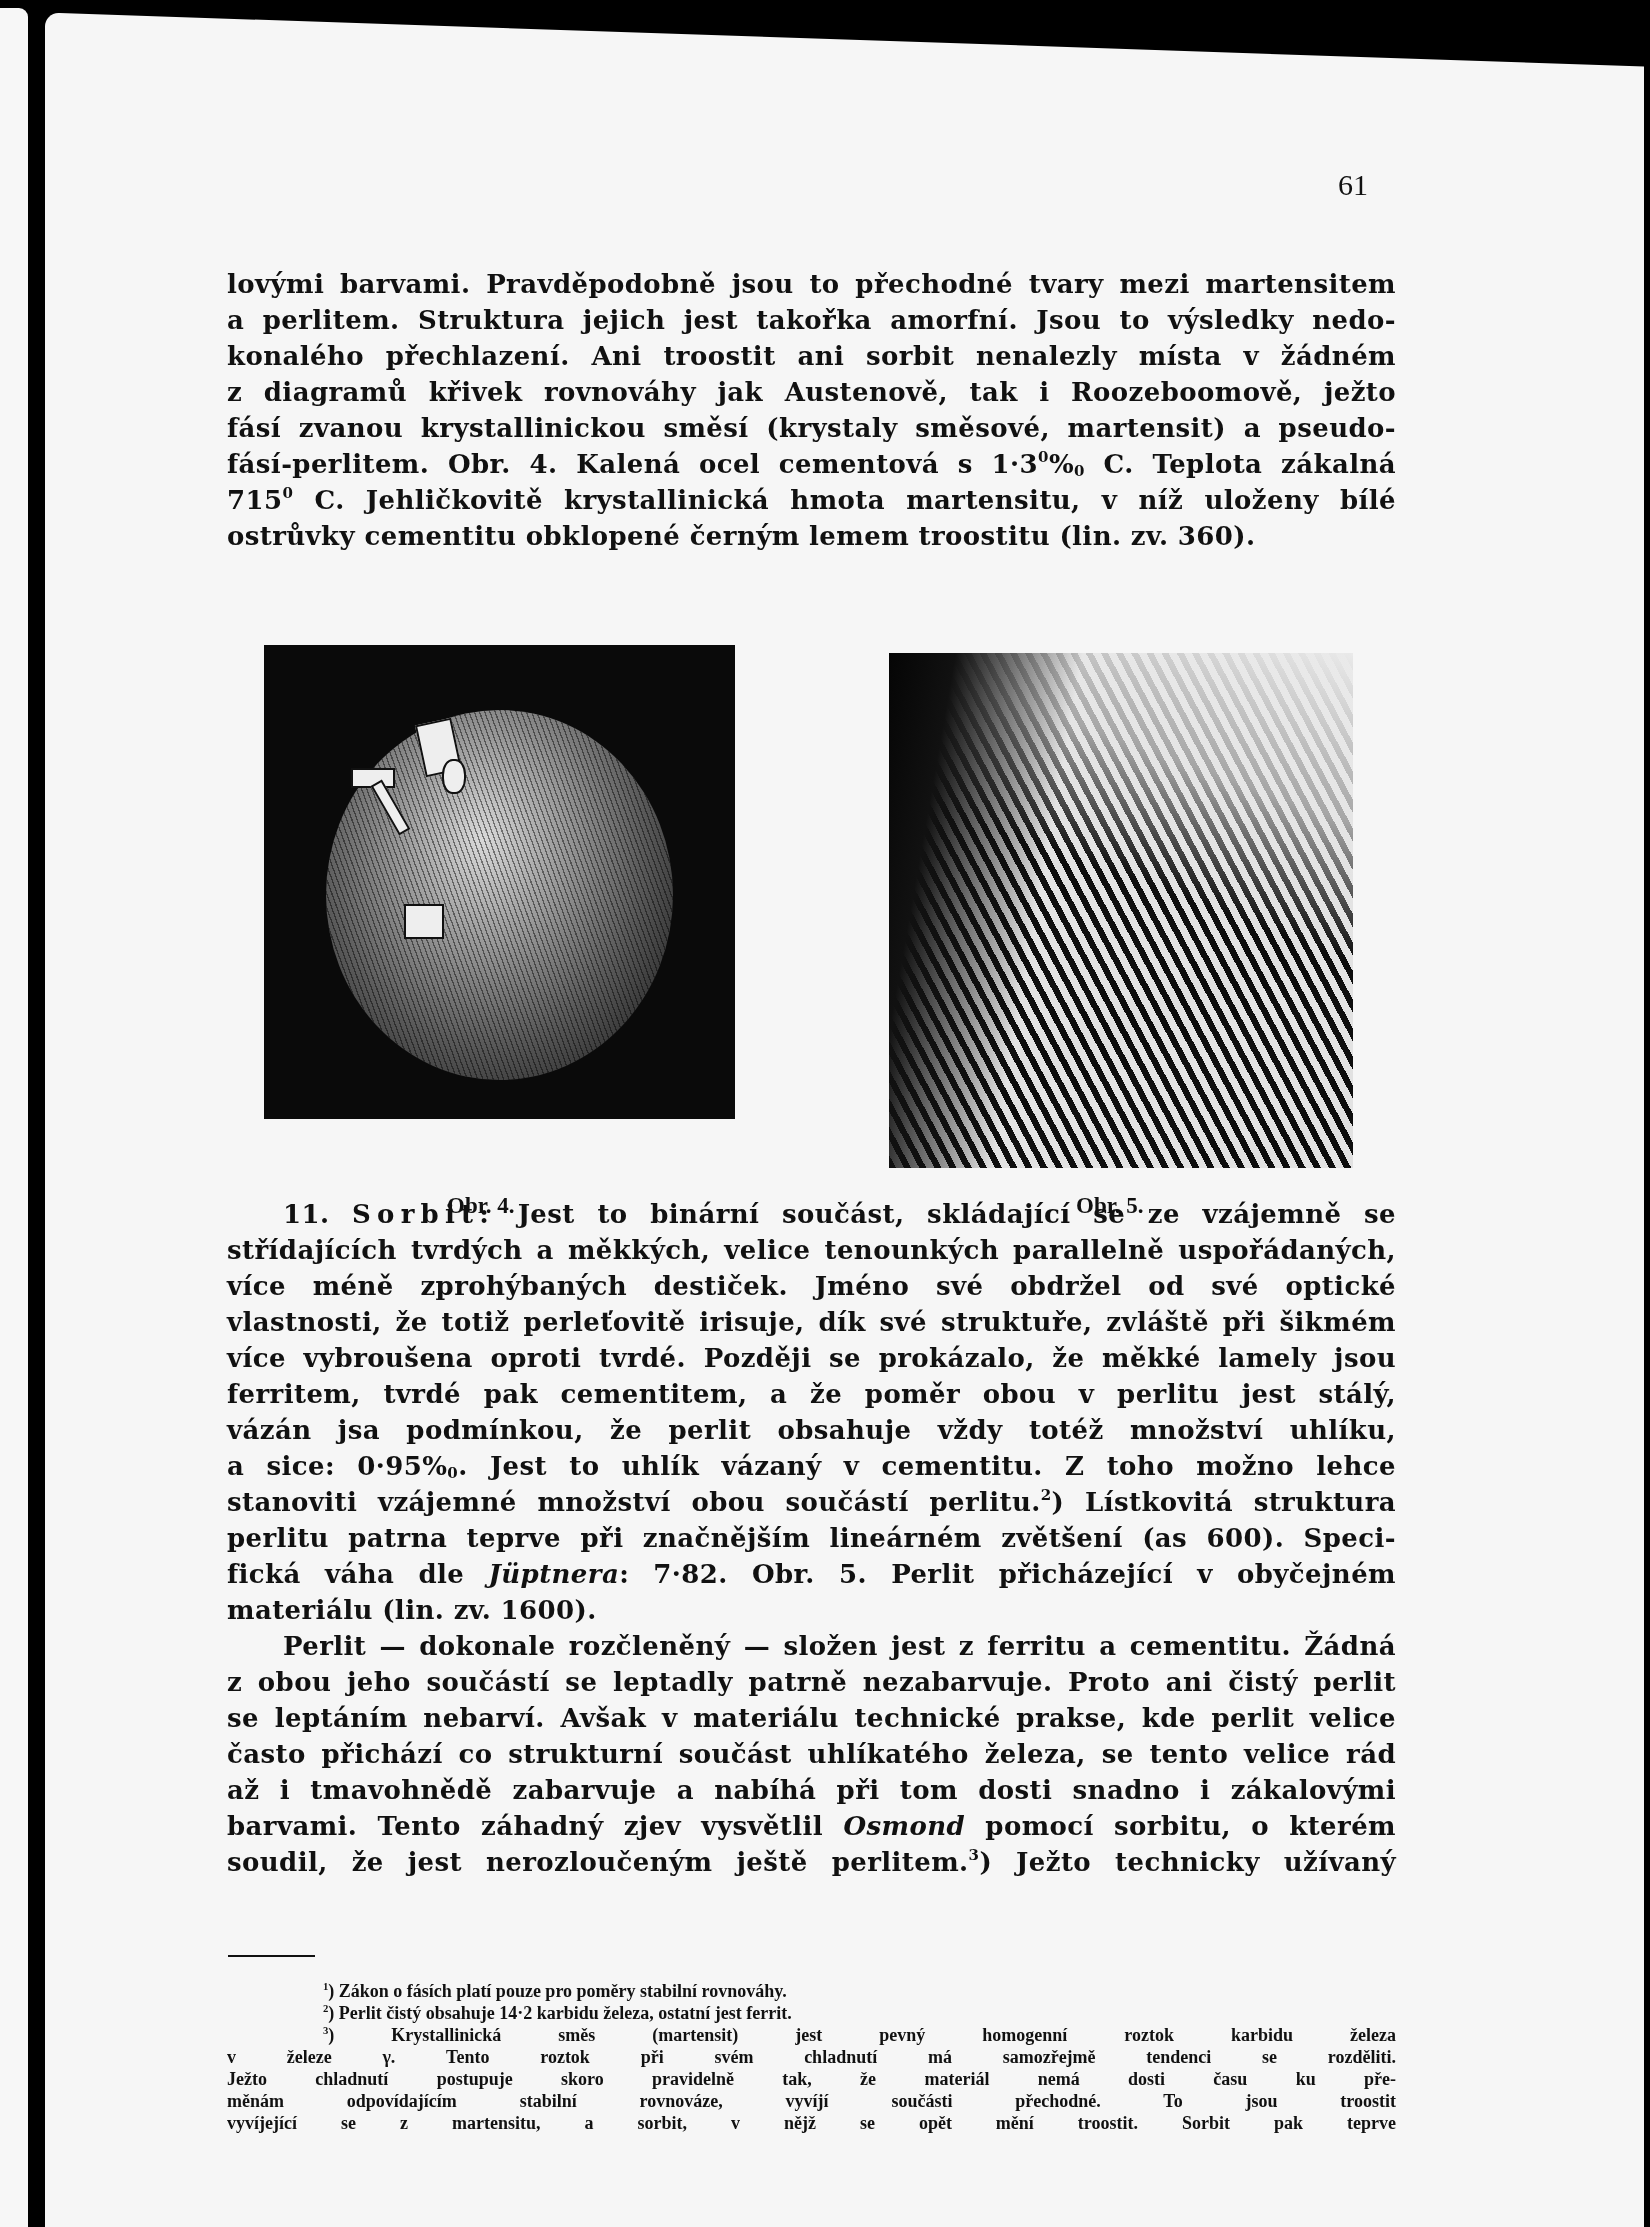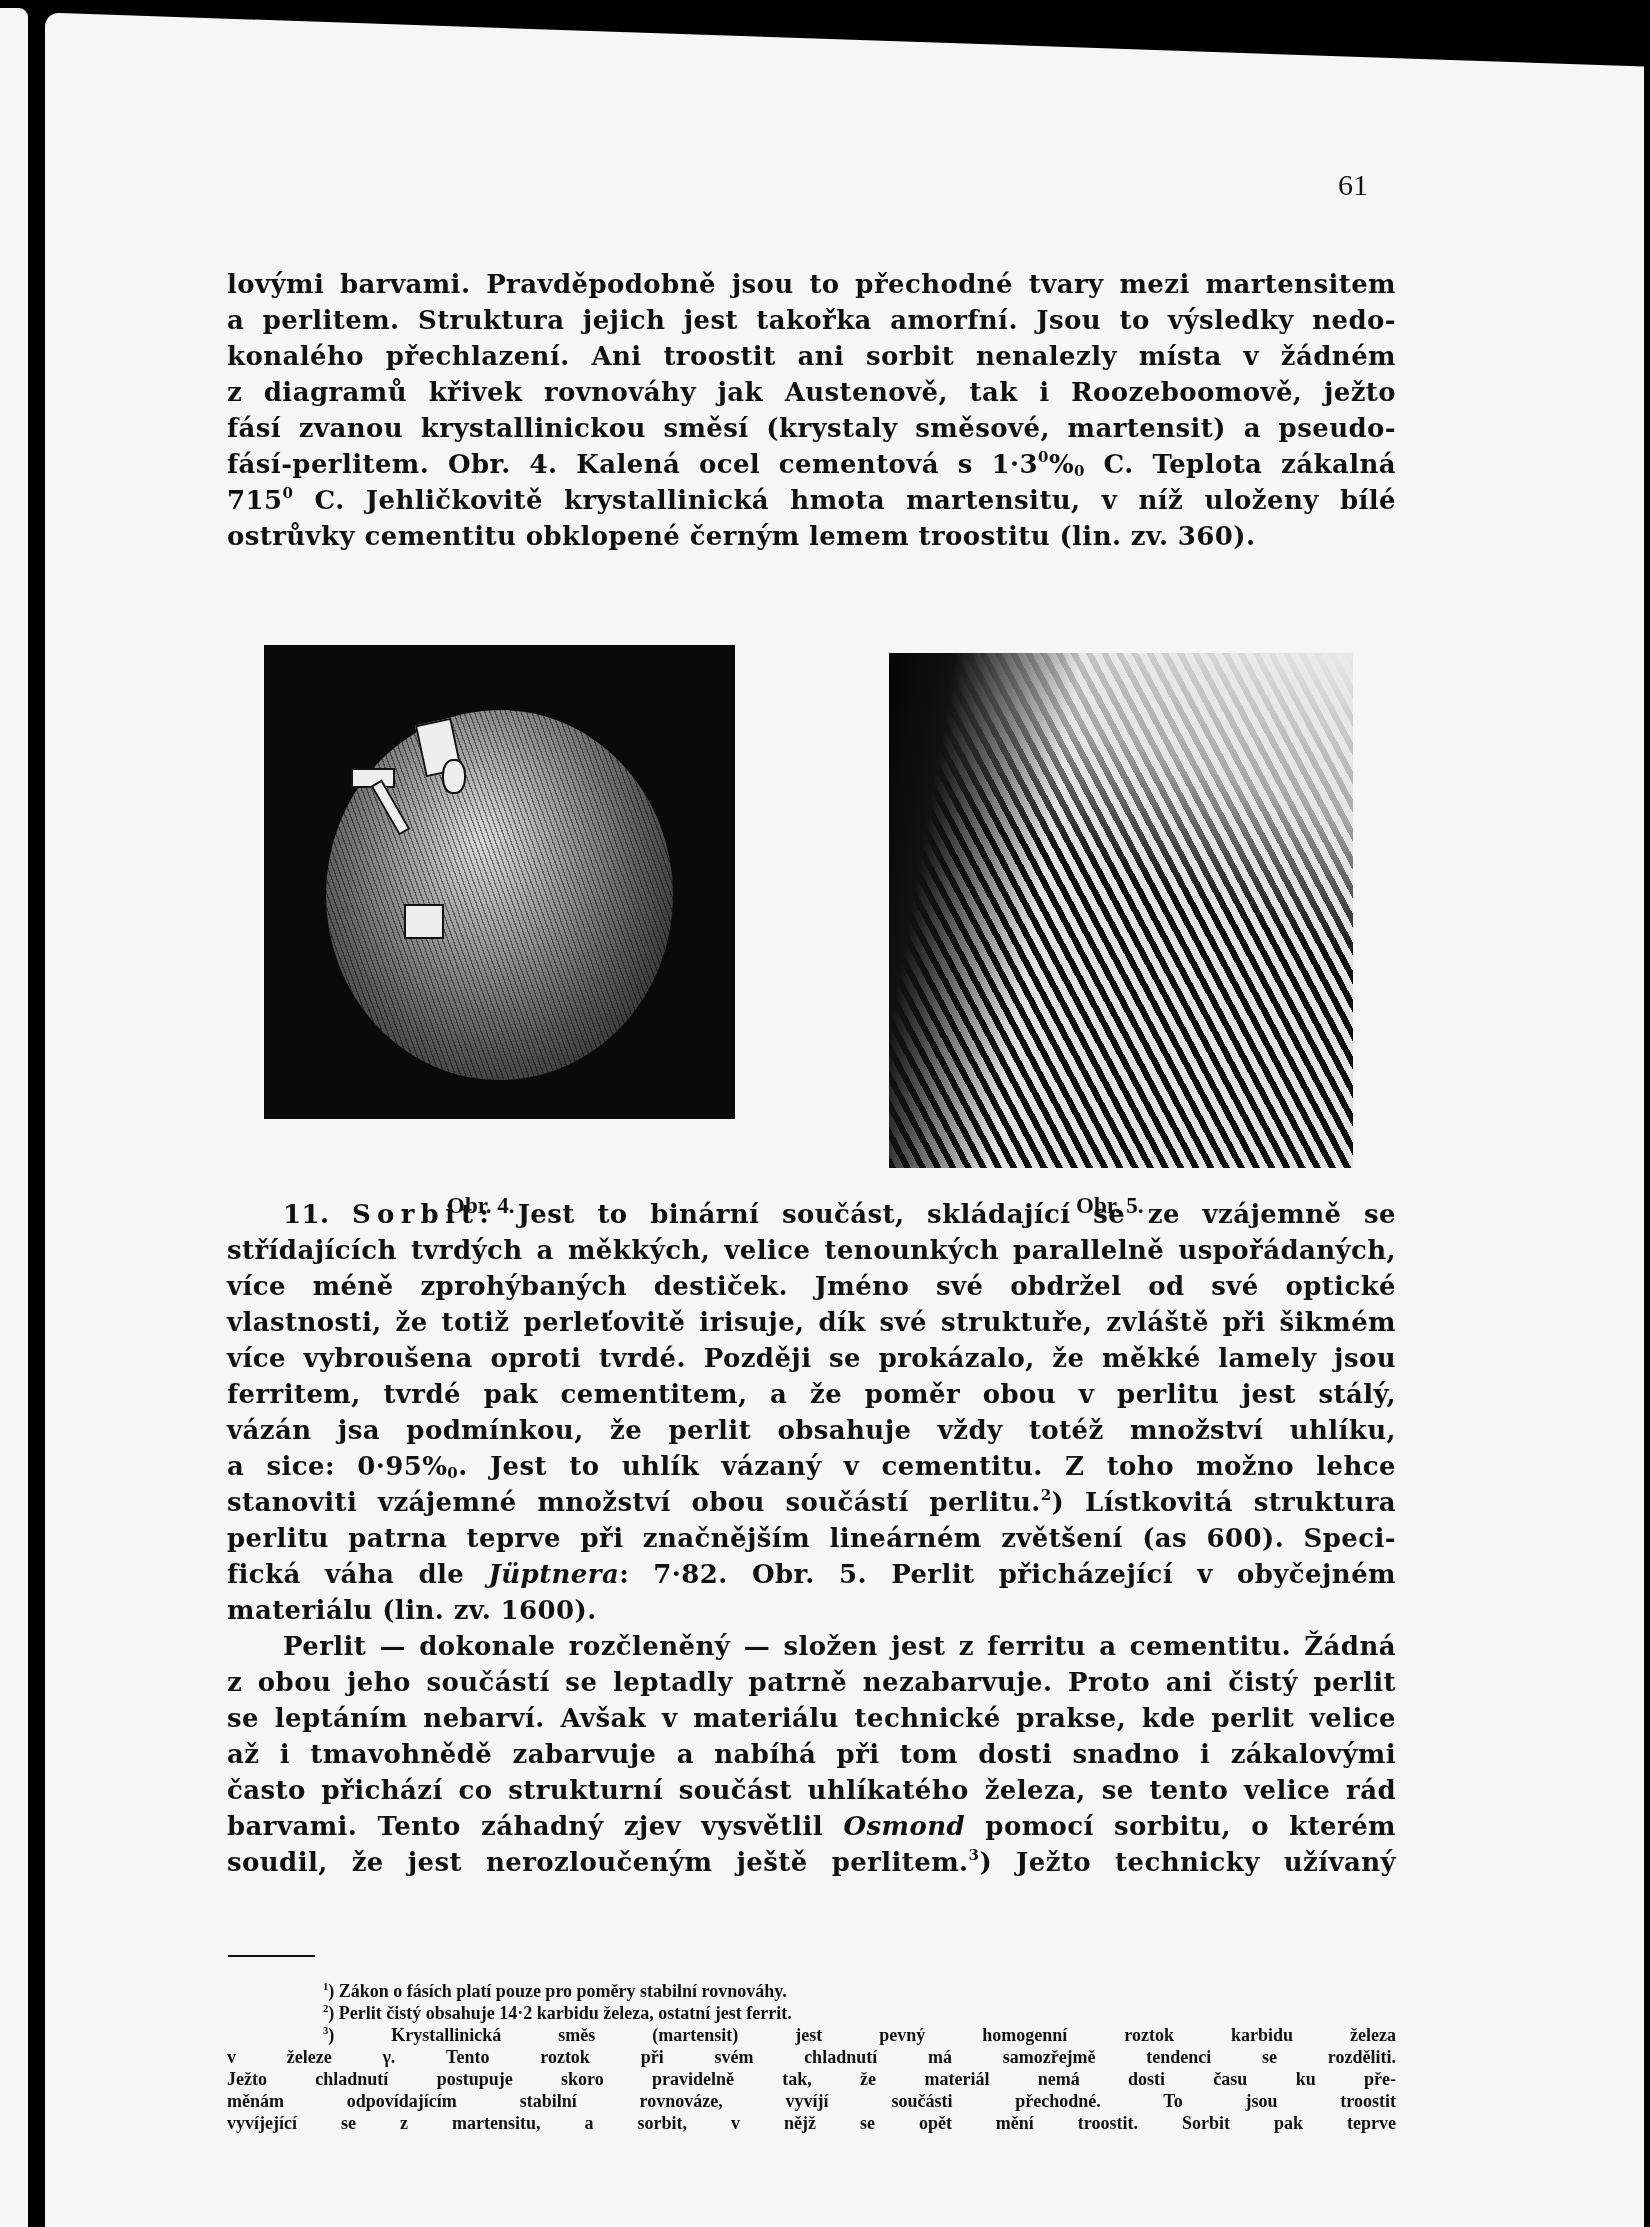--- a/index.html
+++ b/index.html
@@ -136,22 +136,22 @@
   <div class="line">vázán jsa podmínkou, že perlit obsahuje vždy totéž množství uhlíku,</div>
   <div class="line"><span>a sice: 0·95</span><span>%</span><sub class="pct">0</sub><span>. Jest to uhlík vázaný v cementitu. Z toho možno lehce</span></div>
   <div class="line"><span>stanoviti vzájemné množství obou součástí perlitu.</span><sup class="fn">2</sup><span>) Lístkovitá struktura</span></div>
   <div class="line">perlitu patrna teprve při značnějším lineárném zvětšení (as 600). Speci-</div>
   <div class="line"><span>fická váha dle </span><i>Jüptnera</i><span>: 7·82.  Obr. 5. Perlit přicházející v obyčejném</span></div>
   <div class="line last">materiálu (lin. zv. 1600).</div>
 
   <div class="line indent">Perlit — dokonale rozčleněný — složen jest z ferritu a cementitu. Žádná</div>
   <div class="line">z obou jeho součástí se leptadly patrně nezabarvuje. Proto ani čistý perlit</div>
   <div class="line">se leptáním nebarví. Avšak v materiálu technické prakse, kde perlit velice</div>
+  <div class="line">často přichází co strukturní součást uhlíkatého železa, se tento velice rád</div>
   <div class="line">až i tmavohnědě zabarvuje a nabíhá při tom dosti snadno i zákalovými</div>
-  <div class="line">často přichází co strukturní součást uhlíkatého železa, se tento velice rád</div>
   <div class="line"><span>barvami.  Tento záhadný zjev vysvětlil </span><i>Osmond</i><span> pomocí sorbitu, o kterém</span></div>
   <div class="line"><span>soudil, že jest nerozloučeným ještě perlitem.</span><sup class="fn">3</sup><span>) Ježto technicky užívaný</span></div>
 </div>
 
 <div class="footnote-rule"></div>
 <div class="footnotes">
   <div class="fline indent last"><sup>1</sup><span>) Zákon o fásích platí pouze pro poměry stabilní rovnováhy.</span></div>
   <div class="fline indent last"><sup>2</sup><span>) Perlit čistý obsahuje 14·2 karbidu železa, ostatní jest ferrit.</span></div>
   <div class="fline indent"><sup>3</sup><span>) Krystallinická směs (martensit) jest pevný homogenní roztok karbidu železa</span></div>
   <div class="fline">v železe γ. Tento roztok při svém chladnutí má samozřejmě tendenci se rozděliti.</div>

